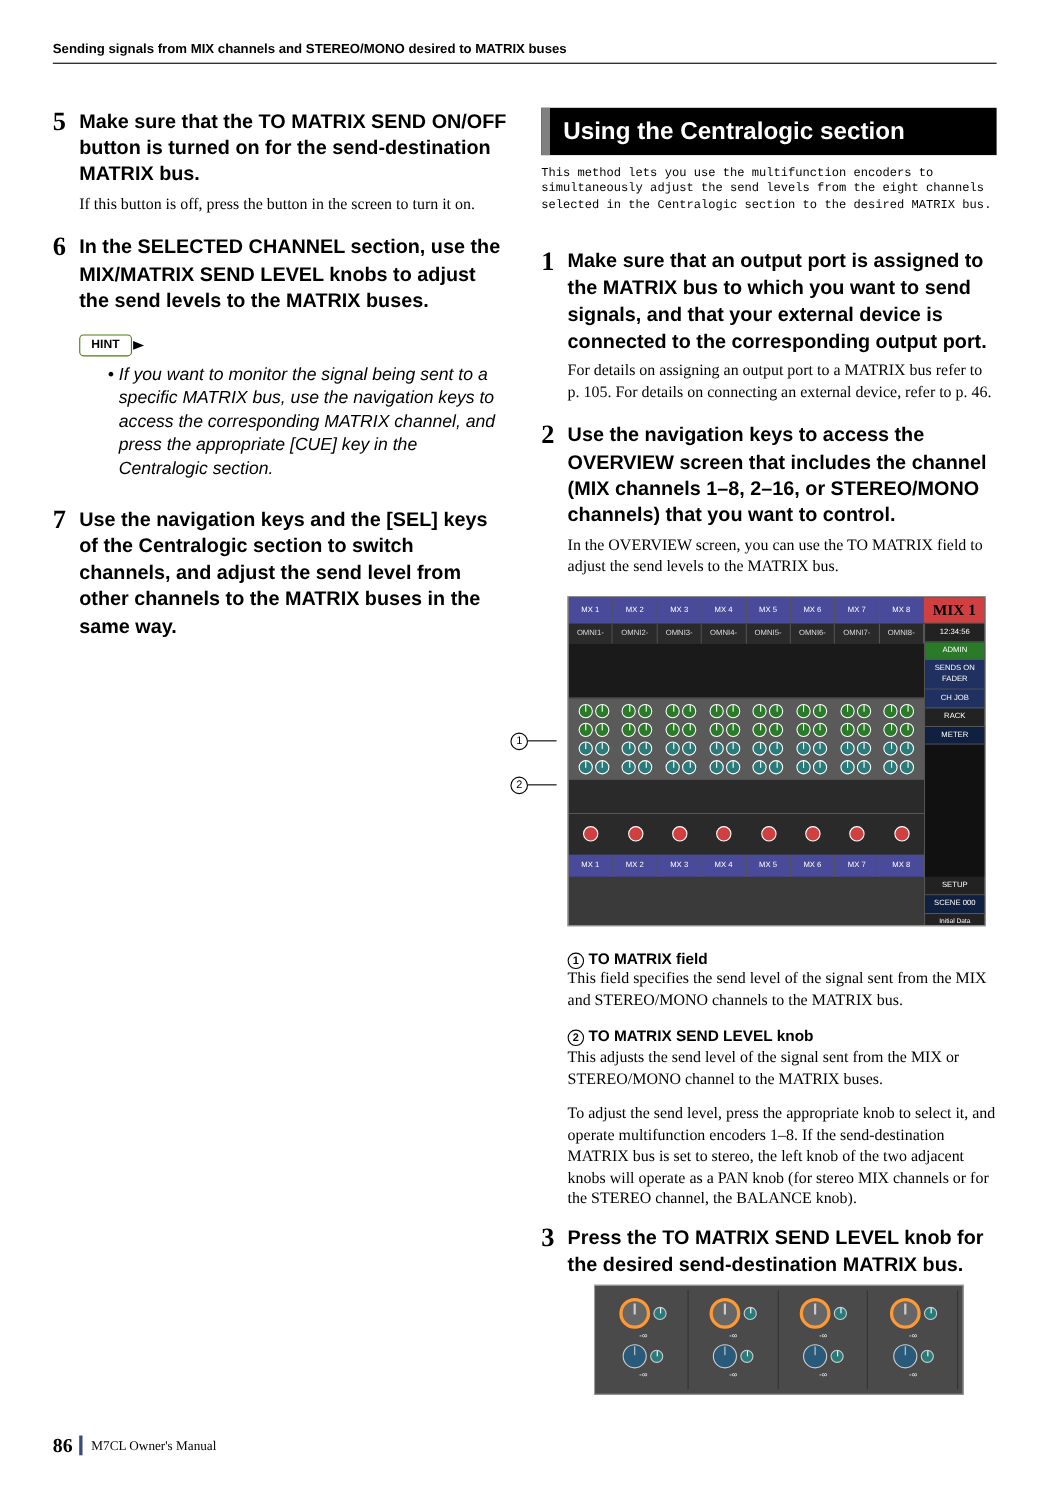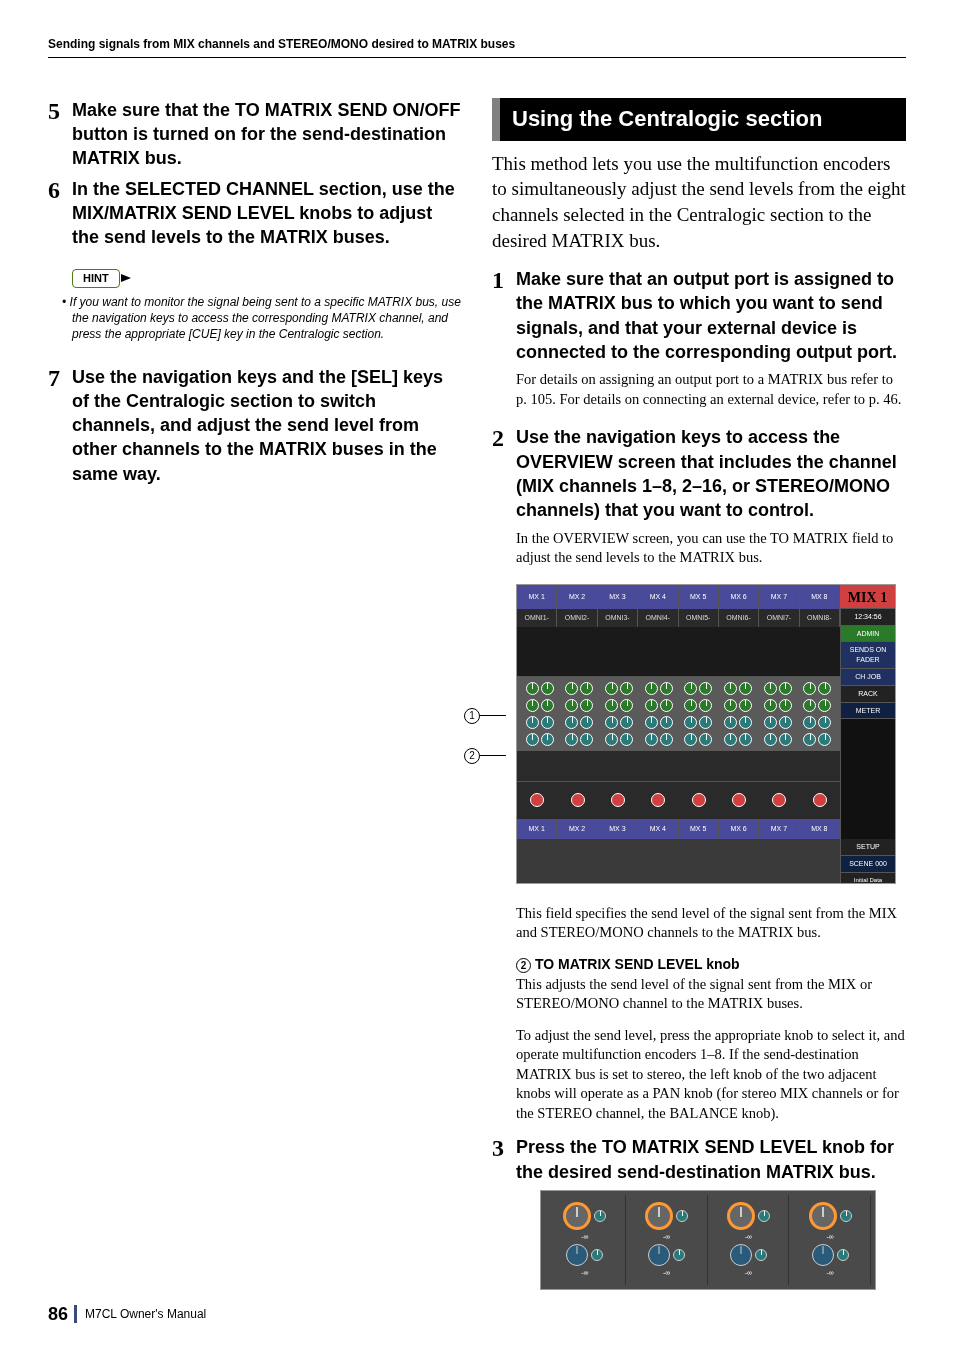--- a/index.html
+++ b/index.html
@@ -86,43 +86,44 @@
     right: -12px;
     width: 0; height: 0;
     border-left: 10px solid #000;
     border-top: 4px solid transparent;
     border-bottom: 4px solid transparent;
     transform: translateY(-50%);
   }
   .hint-text {
     font-family: Arial, Helvetica, sans-serif;
     font-style: italic;
-    font-size: 12px;
+    font-size: 16px;
+    margin-left: 36px;
     margin-top: 6px;
     line-height: 1.35;
   }
   .hint-text::before {
     content: "• ";
     margin-left: -10px;
   }
 
   .section-title {
     background: #000;
     color: #fff;
     font-family: Arial, Helvetica, sans-serif;
     font-size: 22px;
     font-weight: bold;
     padding: 6px 12px;
     border-left: 8px solid #808080;
     margin-bottom: 10px;
   }
   .section-intro {
-    font-family: Liberation Serif, serif;
-    font-size: 19px;
-    margin-bottom: 14px;
+    font-family: Liberation Mono, monospace;
+    font-size: 11px;
+    margin-bottom: 30px;
     line-height: 1.35;
   }
 
   .screenshot {
     border: 1px solid #999;
     background: #3a3a3a;
     position: relative;
     overflow: hidden;
     margin-left: 24px;
   }
@@ -251,21 +252,21 @@
   .mini-knob::after { content:""; position:absolute; left:50%; top:0; width:1px; height:5px; background:#fff;}
   .kd-label { color:#fff; font-size:7px; font-family:Arial; }
   .sm-knob {
     width:22px; height:22px; border-radius:50%; border:1px solid #ccc; background:#2a5a7a; position:relative;
   }
   .sm-knob::after { content:""; position:absolute; left:50%; top:1px; width:1px; height:8px; background:#ccc; transform:translateX(-50%);}
 
   .footer {
     position:absolute; bottom:24px; left:48px;
     display:flex; align-items:center;
-    font-family: Liberation Sans, sans-serif;
+    font-family: Liberation Serif, serif;
   }
   .footer .pnum {
     font-size:18px; font-weight:bold; margin-right:6px;
   }
   .footer .vbar {
     width:3px; height:18px; background:#3a4a7a; margin-right:8px;
   }
   .footer .doc {
     font-size:12px;
   }
@@ -278,20 +279,21 @@
   <hr class="hr-top">
 
   <div class="columns">
 
     <div class="col">
 
       <div class="step">
         <div class="step-num">5</div>
         <div class="step-title">Make sure that the TO MATRIX SEND ON/OFF button is turned on for the send-destination MATRIX bus.</div>
       </div>
+      <div class="step-body">If this button is off, press the button in the screen to turn it on.</div>
 
       <div class="step">
         <div class="step-num">6</div>
         <div class="step-title">In the SELECTED CHANNEL section, use the MIX/MATRIX SEND LEVEL knobs to adjust the send levels to the MATRIX buses.</div>
       </div>
 
       <div class="hint-box">
         <span class="hint-label">HINT</span>
         <div class="hint-text">If you want to monitor the signal being sent to a specific MATRIX bus, use the navigation keys to access the corresponding MATRIX channel, and press the appropriate [CUE] key in the Centralogic section.</div>
       </div>
@@ -540,20 +542,23 @@
             <div class="rp-block">RACK</div>
             <div class="rp-block" style="background:#102040;">METER</div>
             <div class="rp-meter"></div>
             <div class="rp-block">SETUP</div>
             <div class="rp-block" style="background:#102040;">SCENE 000</div>
             <div class="rp-block" style="font-size:6px;">Initial Data</div>
           </div>
         </div>
       </div>
 
+      <div class="sub-heading">
+        <span class="circ-label">1</span><span>TO MATRIX field</span>
+      </div>
       <div class="sub-body">This field specifies the send level of the signal sent from the MIX and STEREO/MONO channels to the MATRIX bus.</div>
 
       <div class="sub-heading">
         <span class="circ-label">2</span><span>TO MATRIX SEND LEVEL knob</span>
       </div>
       <div class="sub-body">This adjusts the send level of the signal sent from the MIX or STEREO/MONO channel to the MATRIX buses.</div>
       <div class="sub-body">To adjust the send level, press the appropriate knob to select it, and operate multifunction encoders 1–8. If the send-destination MATRIX bus is set to stereo, the left knob of the two adjacent knobs will operate as a PAN knob (for stereo MIX channels or for the STEREO channel, the BALANCE knob).</div>
 
       <div class="step">
         <div class="step-num">3</div>

